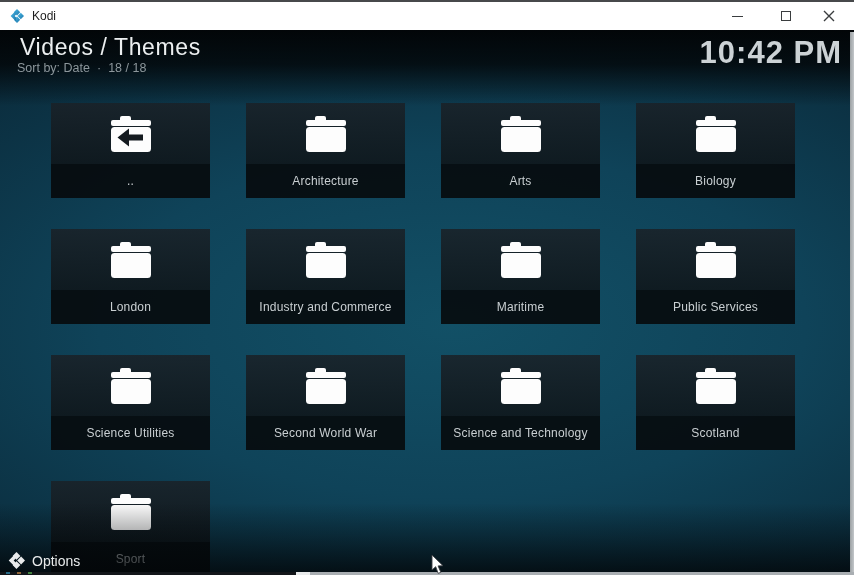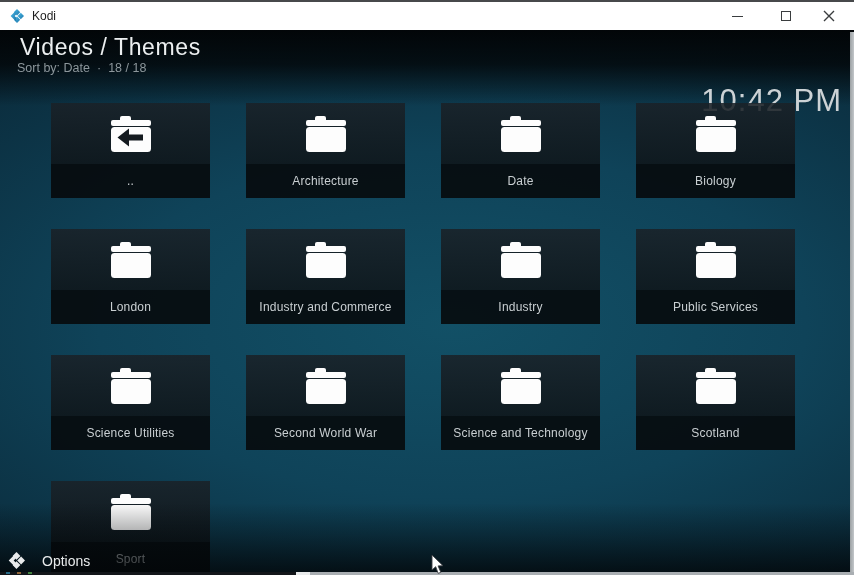--- a/index.html
+++ b/index.html
@@ -25,33 +25,33 @@
     background:radial-gradient(115% 88% at 53% 54%,
       #125066 0%, #0f4359 36%, #0b2e3f 66%, #071b26 87%, #050d13 100%);
   }
   .header-band{position:absolute;top:0;left:0;right:0;height:76px;z-index:0;pointer-events:none;
     background:linear-gradient(180deg, rgba(2,5,7,0.98) 0%, rgba(2,5,7,0.8) 45%, rgba(2,5,7,0) 100%);}
   .bottom-band{position:absolute;bottom:0;left:0;right:0;height:72px;z-index:2;pointer-events:none;
     background:linear-gradient(0deg, rgba(2,5,7,0.82) 0%, rgba(2,5,7,0.35) 55%, rgba(2,5,7,0) 100%);}
   .breadcrumb{position:absolute;left:8px;top:4px;font-size:23px;letter-spacing:0.6px;color:#eceff0;font-weight:400;z-index:1;margin-left:12px;}
   .sortline{position:absolute;left:17px;top:31px;font-size:12.5px;color:#8d979c;z-index:1;display:flex;align-items:flex-start;}
   .sortline .sep{margin:0 7px;}
-  .clock{position:absolute;right:12px;top:5px;font-size:31px;font-weight:400;letter-spacing:1px;color:#ccd2d5;z-index:1;margin-top:48px;}
+  .clock{position:absolute;right:12px;top:5px;font-size:31px;font-weight:700;letter-spacing:1px;color:#ccd2d5;z-index:1;}
   
   .grid{position:absolute;left:51px;top:73px;z-index:1;
     display:grid;grid-template-columns:repeat(4,159px);grid-auto-rows:95px;
     column-gap:36px;row-gap:31px;}
   .tile{position:relative;display:flex;flex-direction:column;cursor:pointer;}
   .tile-icon-area{height:61px;display:flex;align-items:center;justify-content:center;
     background:linear-gradient(180deg, rgba(26,33,39,0.87) 0%, rgba(15,21,25,0.88) 100%);}
   .tile-label{height:34px;display:flex;align-items:center;justify-content:center;
     background:rgba(7,10,12,0.9);color:#c9cfd2;font-size:12px;letter-spacing:0.2px;
     white-space:nowrap;overflow:hidden;}
   
-  .options{position:absolute;left:8px;bottom:6px;z-index:3;display:flex;align-items:center;gap:17px;cursor:pointer;}
+  .options{position:absolute;left:8px;bottom:6px;z-index:3;display:flex;align-items:center;gap:7px;cursor:pointer;}
   .options-label{font-size:14px;color:#e8eaeb;}
   
   .scrollbar{position:absolute;right:0;top:32px;bottom:0;width:4px;z-index:3;
     background:linear-gradient(90deg,#9ba0a3,#c3c7ca);}
   .strip{position:absolute;bottom:0;height:3px;z-index:3;}
   .strip-left{left:0;width:296px;background:#13161a;}
   .strip-hl{left:296px;width:14px;background:#e9ebec;}
   .strip-right{left:310px;right:0;background:#a9aeb2;}
   .tb-dot{position:absolute;bottom:1px;width:4px;height:2px;z-index:4;opacity:0.8;}
   .cursor{position:absolute;left:431px;top:555px;z-index:5;pointer-events:none;}
@@ -139,21 +139,21 @@
       </div>
       <div class="tile-label">Architecture</div>
     </div>
 
     <div class="tile">
       <div class="tile-icon-area">
         <svg width="46" height="38" viewBox="0 0 46 38">
             <use href="#folder"></use>
           </svg>
       </div>
-      <div class="tile-label">Date</div>
+      <div class="tile-label">Arts</div>
     </div>
 
 
     <div class="tile">
       <div class="tile-icon-area">
         <svg width="46" height="38" viewBox="0 0 46 38">
             <use href="#folder"></use>
           </svg>
       </div>
       <div class="tile-label">Biology</div>
@@ -177,21 +177,21 @@
       </div>
       <div class="tile-label">Industry and Commerce</div>
     </div>
 
     <div class="tile">
       <div class="tile-icon-area">
         <svg width="46" height="38" viewBox="0 0 46 38">
             <use href="#folder"></use>
           </svg>
       </div>
-      <div class="tile-label">Industry</div>
+      <div class="tile-label">Maritime</div>
     </div>
 
 
     <div class="tile">
       <div class="tile-icon-area">
         <svg width="46" height="38" viewBox="0 0 46 38">
             <use href="#folder"></use>
           </svg>
       </div>
       <div class="tile-label">Public Services</div>

